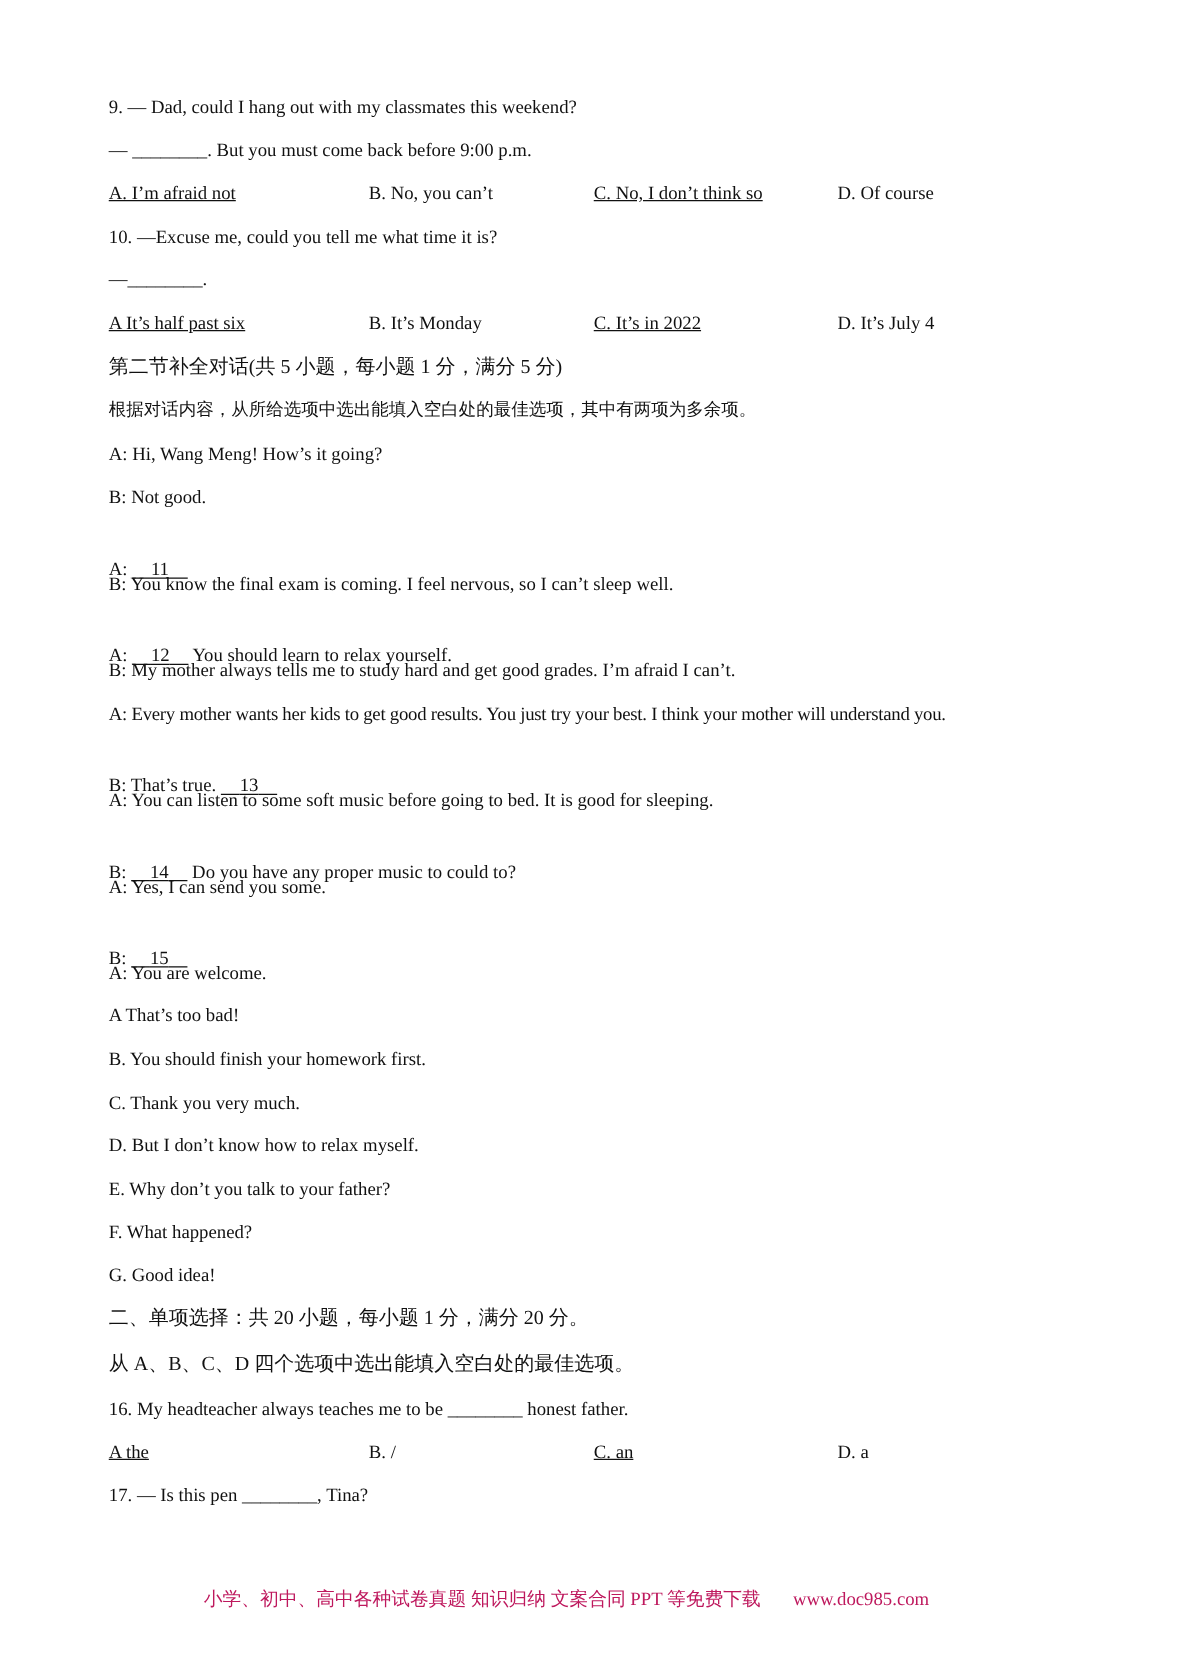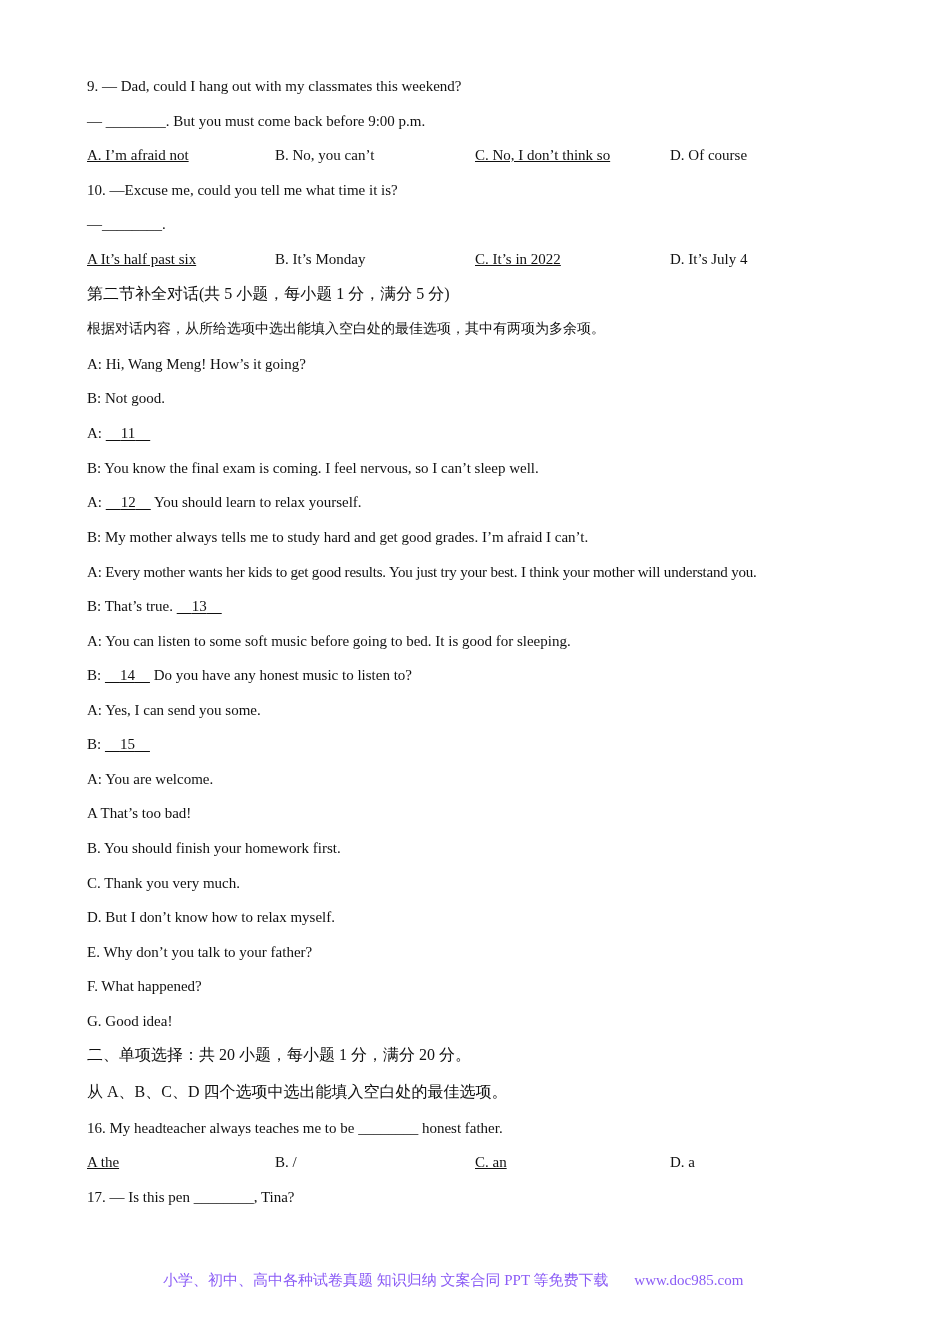--- a/index.html
+++ b/index.html
@@ -41,37 +41,38 @@
       width: 800px;
       font-size: 15px;
       line-height: 20px;
       white-space: nowrap;
     }
     .opts span {
       position: absolute;
       top: 0;
     }
     .o1 { left: 0; text-decoration: underline; }
-    .o2 { left: 188px; }
+    .o2 { left: 208px; }
     .o3 { left: 388px; text-decoration: underline; }
     .o4 { left: 583px; }
     .num-blank {
       display: inline-block;
       text-decoration: underline;
       text-underline-offset: 2px;
       padding: 0;
+      margin-top: 23px;
     }
     .footer {
       position: absolute;
       top: 1270px;
       left: 163px;
       font-size: 15px;
       line-height: 20px;
       white-space: nowrap;
-      color: #8b5cf6;
+      color: #be185d;
     }
     .footer .url {
       margin-left: 22px;
     }
   </style>
 </head>
 <body>
 
 <div class="page">
 
@@ -120,21 +121,21 @@
   <div class="line" style="top:527px">B: My mother always tells me to study hard and get good grades. I’m afraid I can’t.</div>
   <div class="line" style="top:562px; letter-spacing:-0.2px">A: Every mother wants her kids to get good results. You just try your best. I think your mother will understand you.</div>
   <div class="line" style="top:596px">
     <span>B: That’s true.</span>
     <span class="num-blank">&nbsp;&nbsp;&nbsp;&nbsp;<span>13</span>&nbsp;&nbsp;&nbsp;&nbsp;</span>
   </div>
   <div class="line" style="top:631px">A: You can listen to some soft music before going to bed. It is good for sleeping.</div>
   <div class="line" style="top:665px">
     <span>B:</span>
     <span class="num-blank">&nbsp;&nbsp;&nbsp;&nbsp;<span>14</span>&nbsp;&nbsp;&nbsp;&nbsp;</span>
-    <span>Do you have any honest music to listen to?</span>
+    <span>Do you have any proper music to could to?</span>
   </div>
   <div class="line" style="top:700px">A: Yes, I can send you some.</div>
   <div class="line" style="top:734px">
     <span>B:</span>
     <span class="num-blank">&nbsp;&nbsp;&nbsp;&nbsp;<span>15</span>&nbsp;&nbsp;&nbsp;&nbsp;</span>
   </div>
   <div class="line" style="top:769px">A: You are welcome.</div>
 
   <div class="line" style="top:803px">A  That’s too bad!</div>
   <div class="line" style="top:838px">B. You should finish your homework first.</div>

